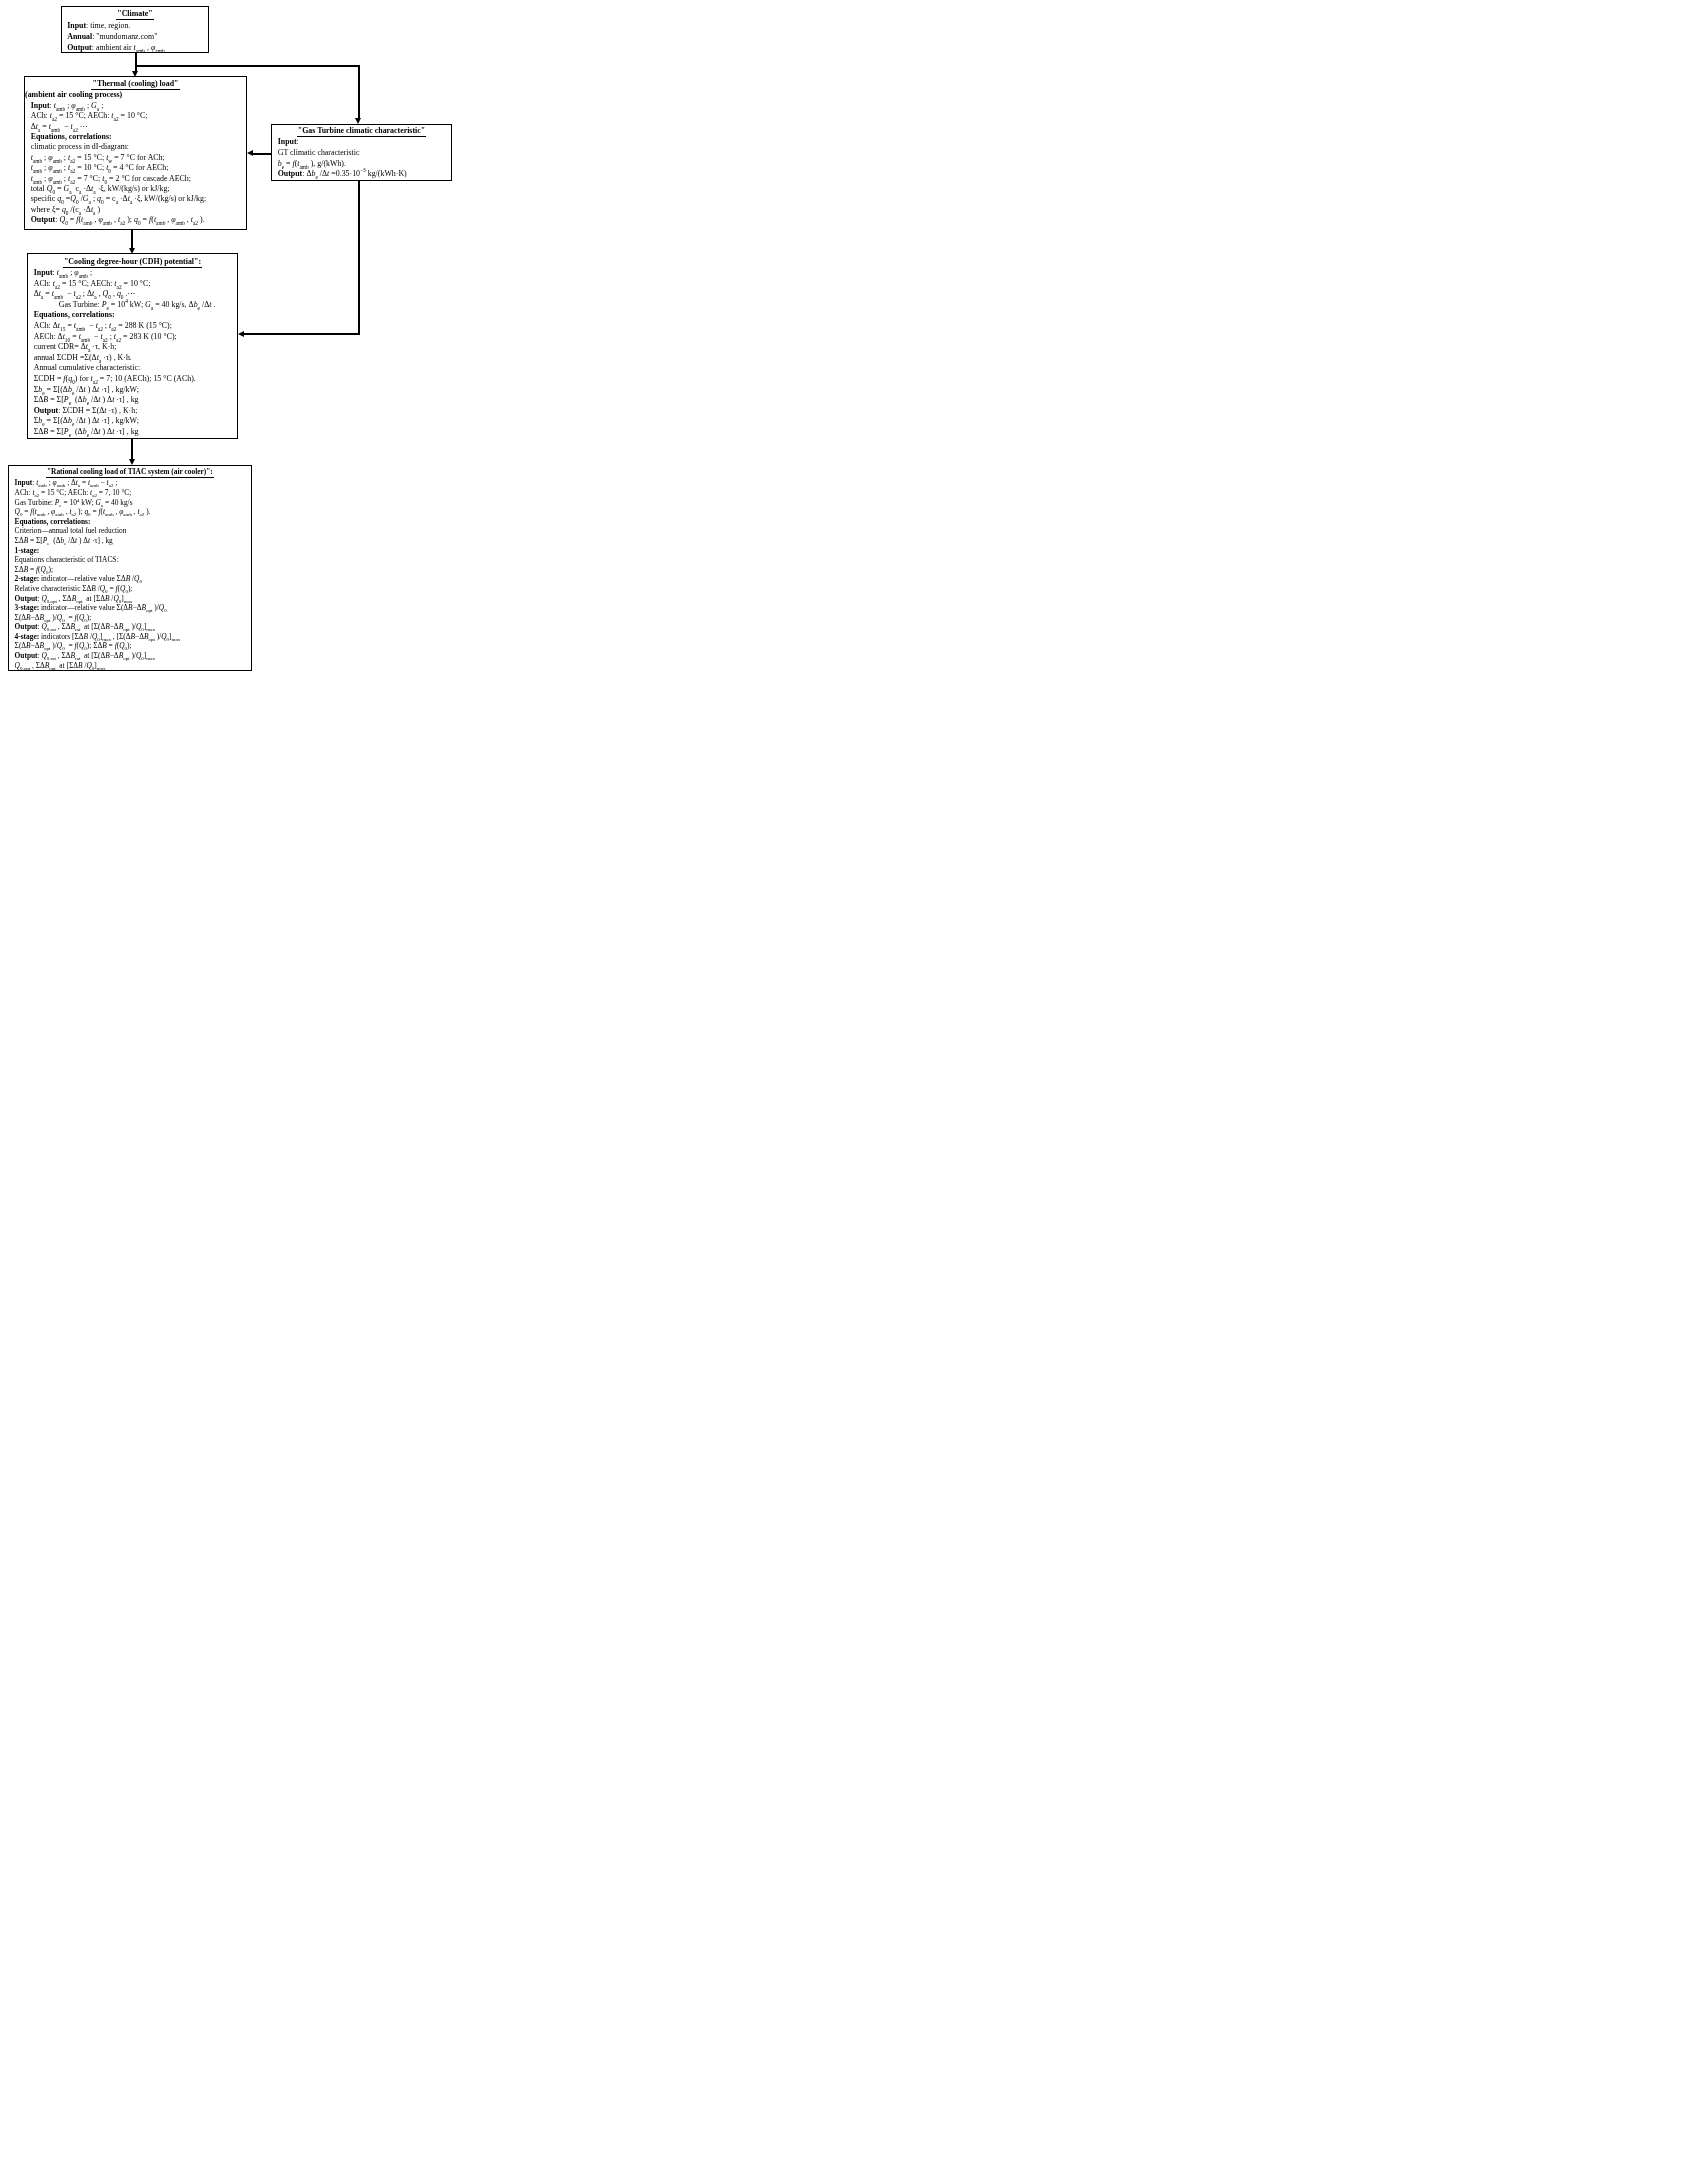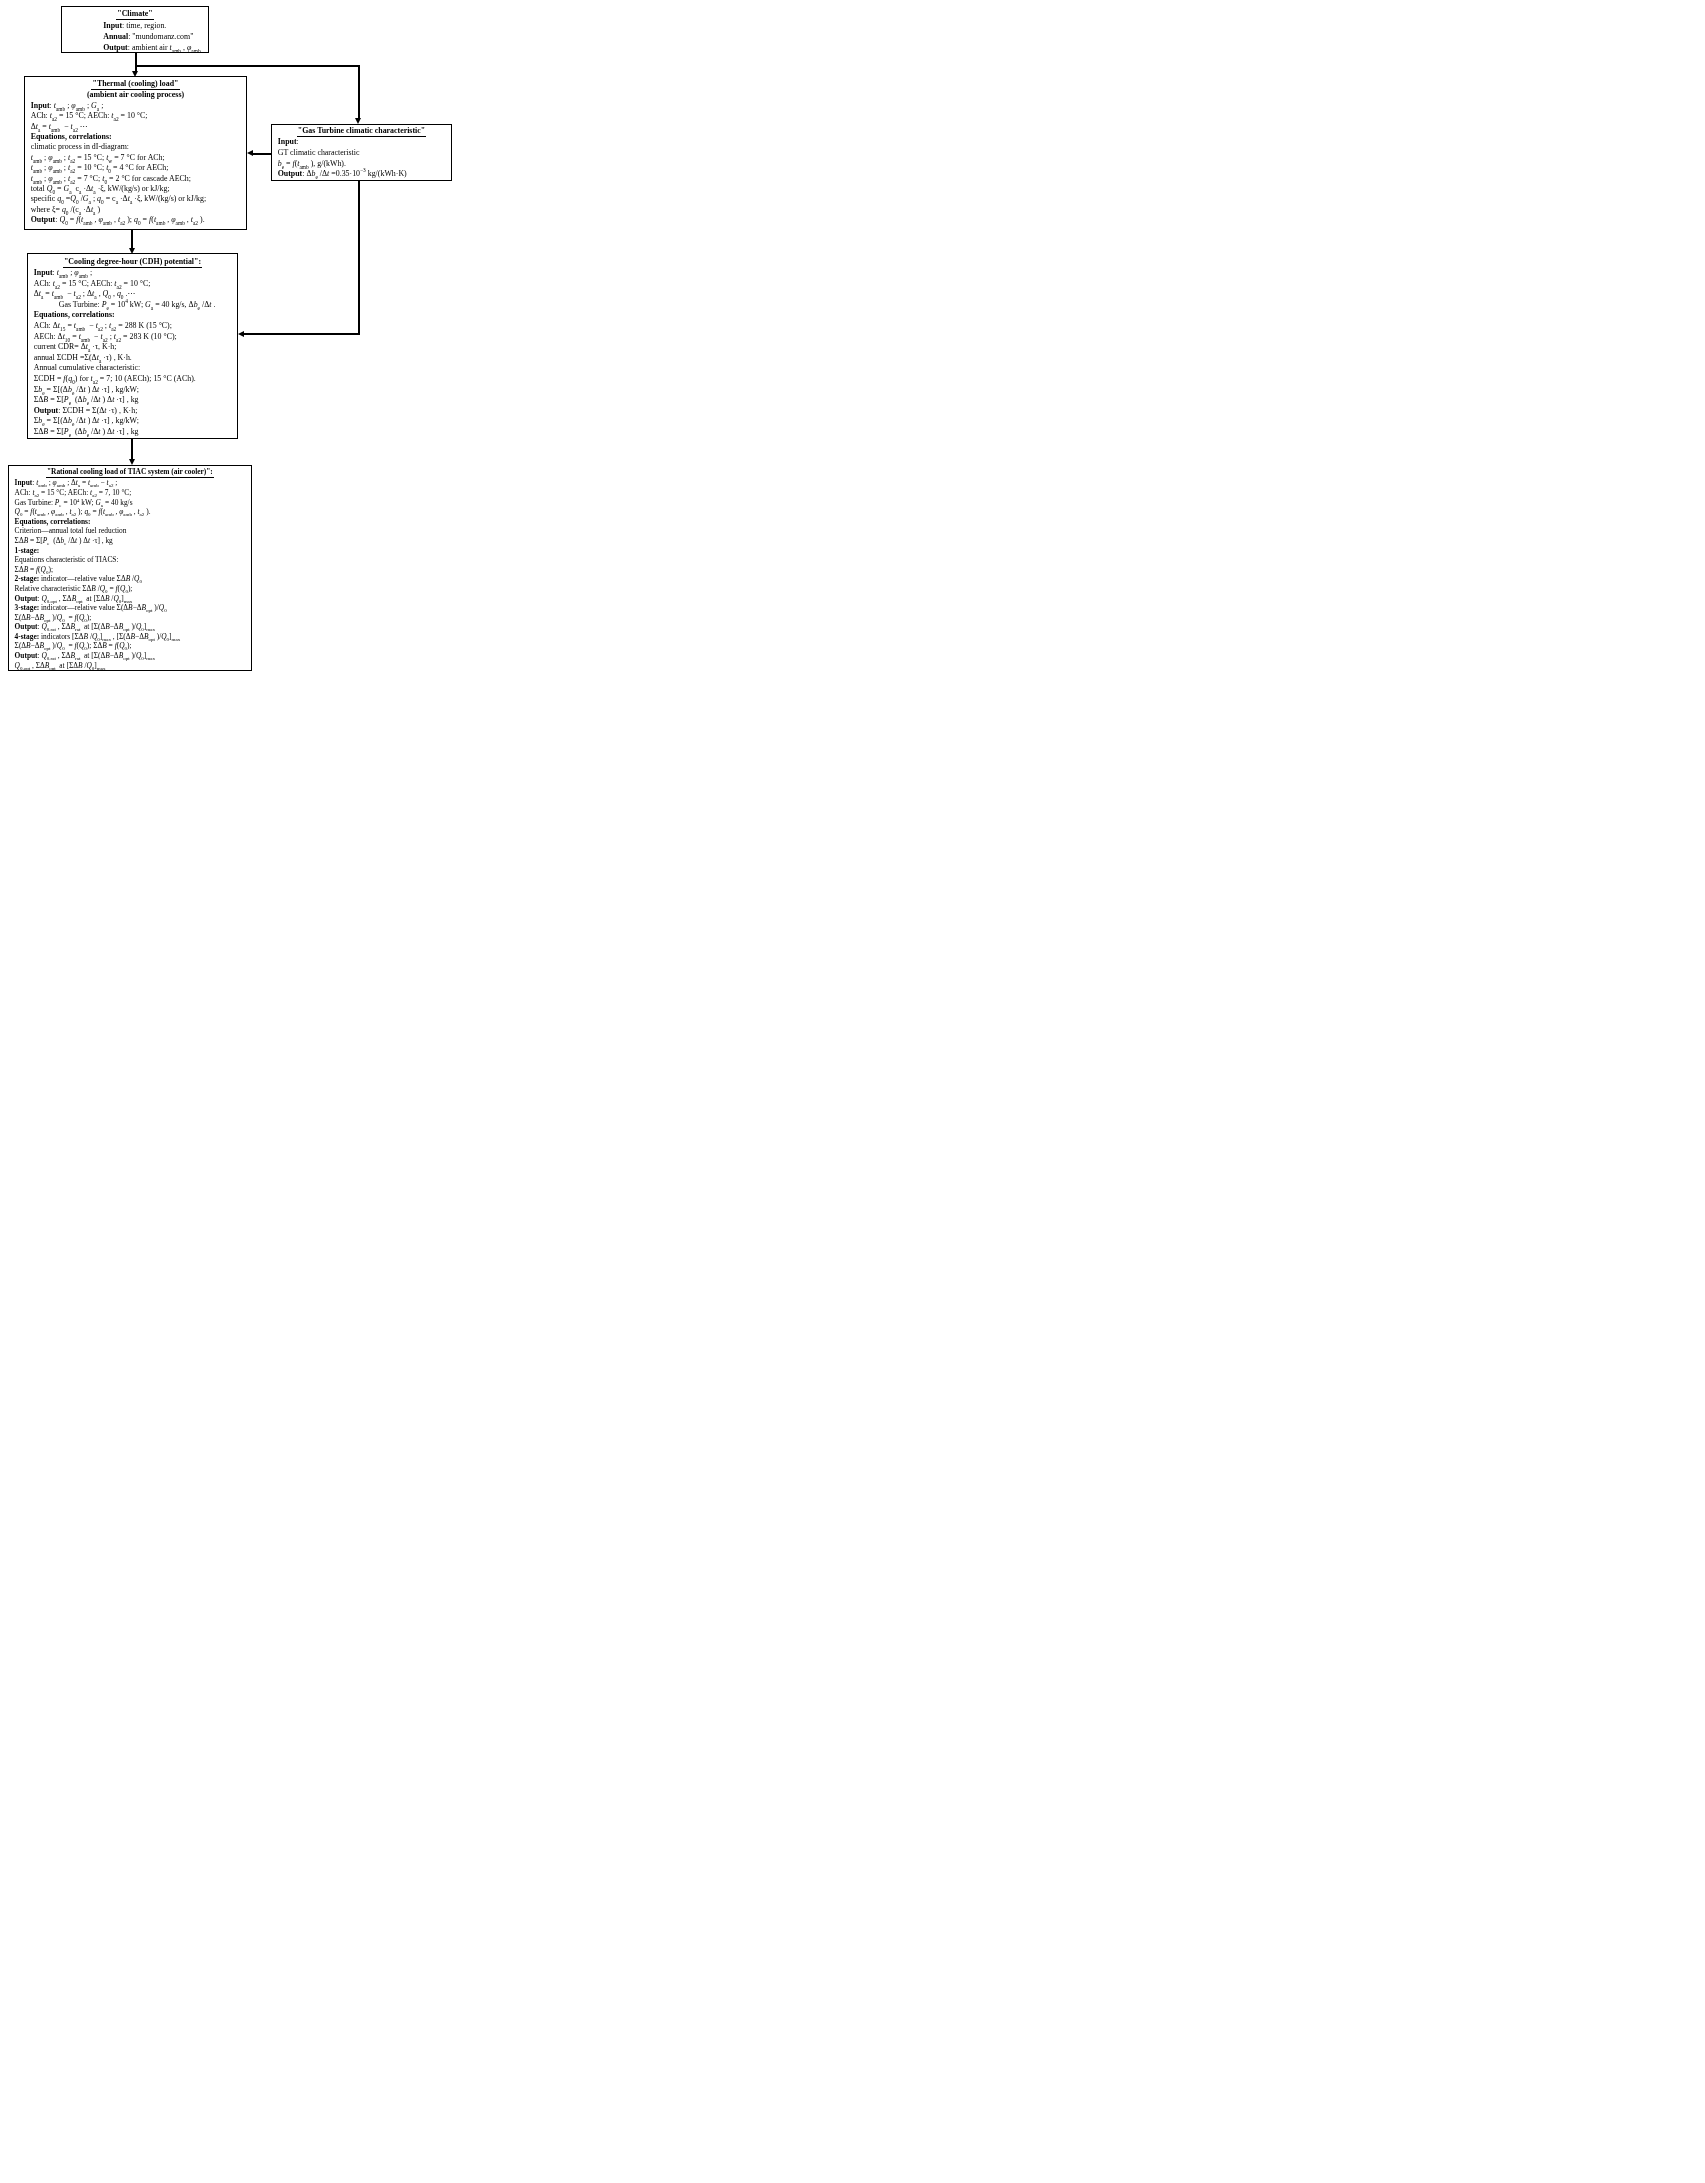--- a/index.html
+++ b/index.html
@@ -13,29 +13,29 @@
     overflow: hidden;
   }
   .box {
     position: absolute;
     border: 1.7px solid #000;
     background: #fff;
     box-sizing: border-box;
   }
   .title { text-align: center; font-weight: bold; white-space: nowrap; }
   .title .u { display: inline-block; border-bottom: 1.7px solid #000; padding: 0 1.3px 0 1.3px; }
-  .subtitle { text-align: center; font-weight: bold; white-space: nowrap; }
+  .subtitle { font-weight: bold; white-space: nowrap; }
   .line { white-space: nowrap; }
   .line.indent { padding-left: 25px; }
   sub { font-size: 68%; line-height: 0; }
   sup { font-size: 68%; line-height: 0; }
 
   #box-climate { left: 61px; top: 6.1px; width: 148px; height: 47px; font-size: 7.9px; }
   #box-climate .title { line-height: 11px; margin-top: 1.3px; }
-  #box-climate .body { padding: 0.9px 2.6px 0 5.2px; line-height: 10.7px; margin-left: 36px; }
+  #box-climate .body { padding: 0.9px 2.6px 0 5.2px; line-height: 10.7px; }
 
   #box-thermal { left: 24px; top: 76px; width: 223px; height: 154px; font-size: 7.9px; }
   #box-thermal .title { line-height: 11px; margin-top: 1.3px; }
   #box-thermal .subtitle { line-height: 10.5px; }
   #box-thermal .body { padding: 0 2.6px 0 5.7px; line-height: 10.4px; }
 
   #box-gas-turbine { left: 271px; top: 124px; width: 181px; height: 57px; font-size: 7.9px; }
   #box-gas-turbine .title { line-height: 10.5px; margin-top: 0.9px; }
   #box-gas-turbine .body { padding: 0 2.6px 0 5.7px; line-height: 10.6px; }
 

